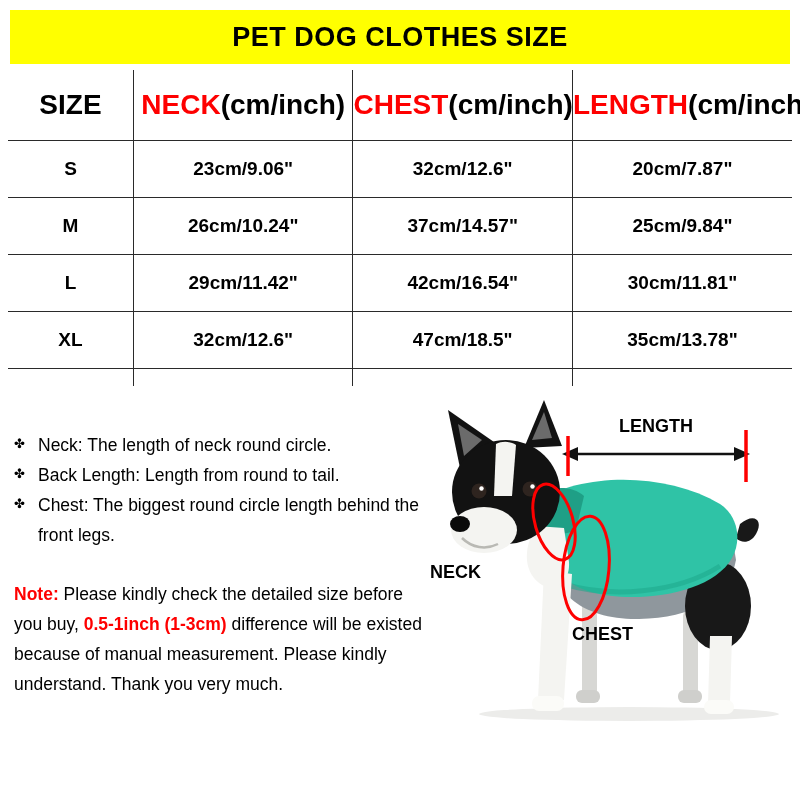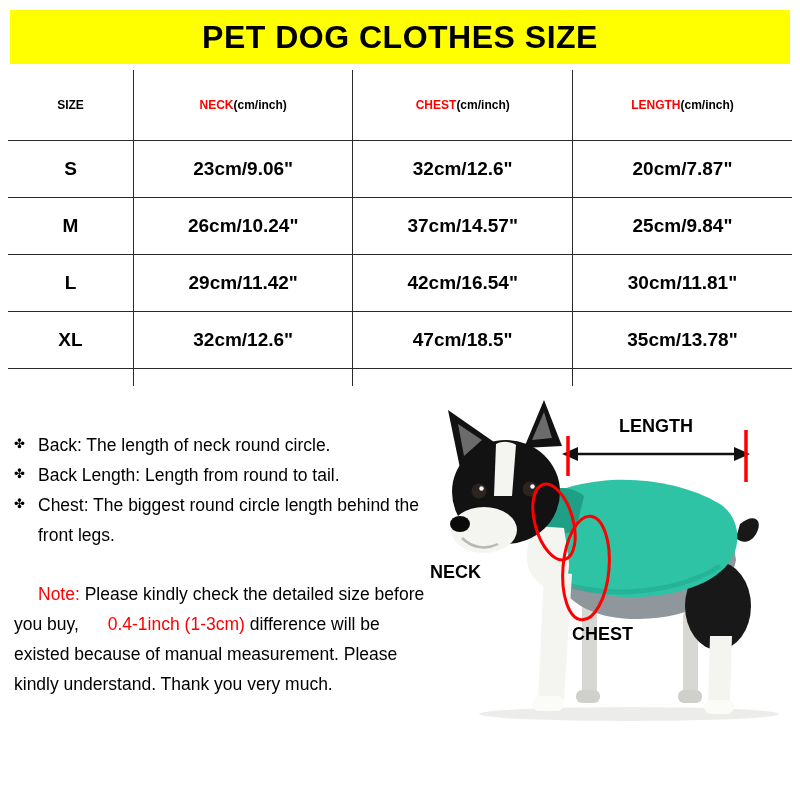--- a/index.html
+++ b/index.html
@@ -9,49 +9,49 @@
     font-family: "Liberation Sans", sans-serif;
     color: #000;
     overflow: hidden;
   }
   .banner {
     margin: 10px 10px 0 10px;
     height: 54px;
     background: var(--banner, #ffff00);
     display: flex; align-items: center; justify-content: center;
   }
-  .banner h1 { margin: 0; font-size: 32px; font-weight: bold; letter-spacing: 0.5px; text-align: center; }
+  .banner h1 { margin: 0; font-size: 27px; font-weight: bold; letter-spacing: 0.5px; text-align: center; }
 
   table.size-table {
     border-collapse: collapse;
     width: 784px;
     margin: 6px 8px 0 8px;
     table-layout: fixed;
   }
   .size-table th, .size-table td {
     border-bottom: 1.5px solid #2a2a2a;
     text-align: center; padding: 0;
   }
   .size-table th:nth-child(n+2), .size-table td:nth-child(n+2) {
     border-left: 1.5px solid #2a2a2a;
     text-align: center;
   }
-  .size-table thead th { height: 70px; font-size: 12px; font-weight: bold; }
+  .size-table thead th { height: 70px; font-size: 28px; font-weight: bold; }
   .size-table tbody td { height: 56px; font-size: 19px; font-weight: bold; }
   .size-table tbody tr.row-xxl td { height: 68px; }
   .size-table tbody tr.stub td { height: 17px; border-bottom: none; }
   .red { color: var(--accent-red, #fe0000); }
 
   .bottom { position: relative; height: 346px; }
   .notes-col { position: absolute; left: 14px; top: 44px; width: 422px; }
   ul.bullets { list-style: none; margin: 0; padding: 0; font-size: 17.5px; line-height: 1.72; }
   ul.bullets li { display: flex; }
   .bullet { width: 24px; flex: none; font-size: 13px; padding-top: 3px; }
   p.note { margin: 30px 0 0 0; font-size: 17.5px; line-height: 1.7; }
-  p.note .red { font-weight: normal; margin-left: 24px; }
+  p.note .red { font-weight: bold; }
 
   .diagram { position: absolute; left: 424px; top: 2px; width: 372px; height: 340px; }
   .dog-svg { width: 372px; height: 338px; display: block; }
   .vest { fill: var(--vest-teal, #2fc3a6); }
   .vest-collar { fill: var(--vest-collar, #1f9f86); }
   .annot { fill: none; stroke: var(--accent-red, #fe0000); stroke-width: 3; }
   .annot-bar { stroke: var(--accent-red, #fe0000); stroke-width: 3.5; }
   .diag-label { font-family: "Liberation Sans", sans-serif; font-size: 18px; font-weight: bold; fill: #000; }
 </style>
 </head>
@@ -111,32 +111,32 @@
       </tr>
     </tbody>
   </table>
 
   <div class="bottom">
 
     <div class="notes-col">
       <ul class="bullets">
         <li>
           <span class="bullet">✤</span>
-          <span>Back: The length of neck round circle.</span>
+          <span>Neck: The length of neck round circle.</span>
         </li>
         <li>
           <span class="bullet">✤</span>
           <span>Back Length: Length from round to tail.</span>
         </li>
         <li>
           <span class="bullet">✤</span>
           <span>Chest: The biggest round circle length behind the front legs.</span>
         </li>
       </ul>
-      <p class="note"><span class="red">Note:</span><span> Please kindly check the detailed size before you buy, </span><span class="red">0.4-1inch (1-3cm)</span><span> difference will be existed because of manual measurement. Please kindly understand. Thank you very much.</span></p>
+      <p class="note"><span class="red">Note:</span><span> Please kindly check the detailed size before you buy, </span><span class="red">0.5-1inch (1-3cm)</span><span> difference will be existed because of manual measurement. Please kindly understand. Thank you very much.</span></p>
     </div>
 
     <div class="diagram">
       <svg class="dog-svg" viewBox="0 0 372 338" aria-hidden="true">
 
         <ellipse cx="205" cy="326" rx="150" ry="7" fill="#ececea"></ellipse>
 
         <rect x="158" y="205" width="15" height="105" rx="6" fill="#d7d7d4"></rect>
         <rect x="152" y="302" width="24" height="13" rx="6" fill="#cfcfcc"></rect>
         <rect x="259" y="222" width="15" height="88" rx="6" fill="#d7d7d4"></rect>

